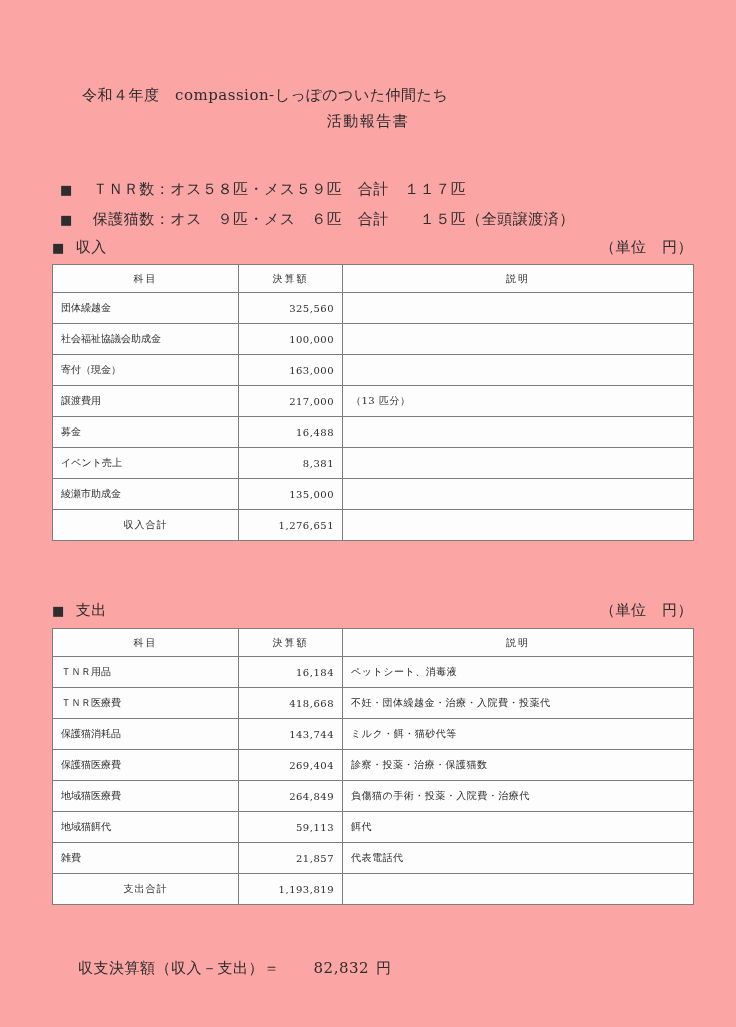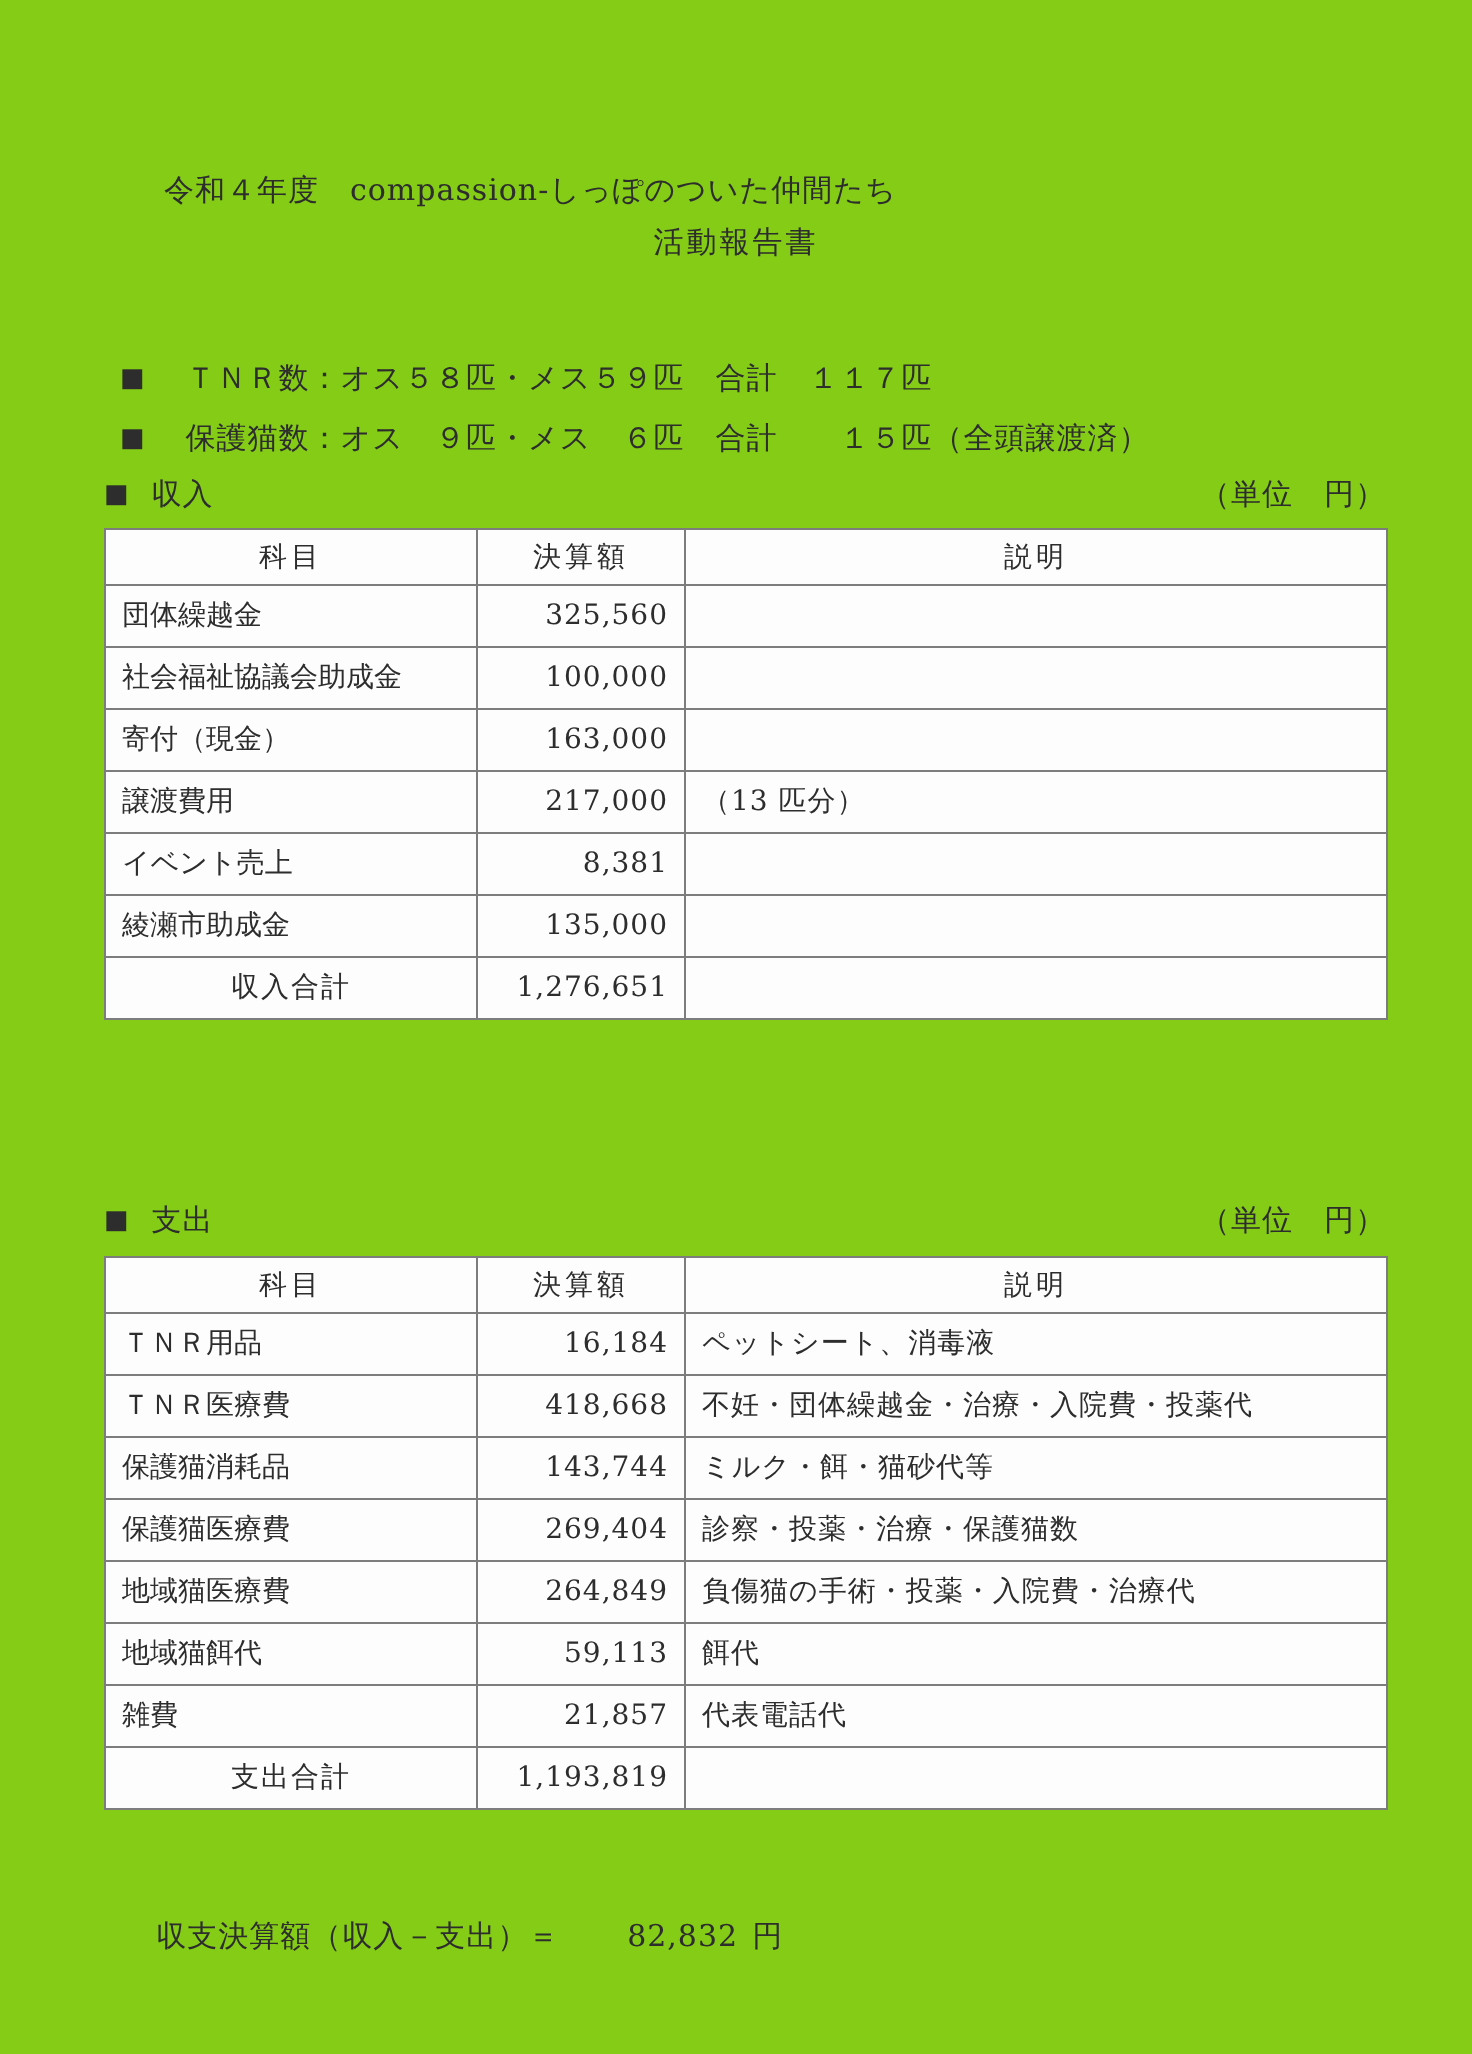--- a/index.html
+++ b/index.html
@@ -5,21 +5,21 @@
   html, body {
     margin: 0;
     padding: 0;
     background: #e9e9e9;
   }
   .page {
     position: relative;
     width: 736px;
     height: 1027px;
     margin: 0 auto;
-    background: #84cc16;
+    background: #fca5a5;
     overflow: hidden;
     font-family: "DejaVu Serif", "Liberation Serif", serif;
     color: #2d2d2d;
   }
   .year-line {
     position: absolute;
     left: 82px;
     top: 86px;
     font-size: 15px;
     letter-spacing: 0.5px;
@@ -74,21 +74,21 @@
   }
   .unit-label { white-space: pre; }
   .income-section { top: 238px; }
   .expense-section { top: 601px; }
   table.report-table {
     position: absolute;
     left: 52px;
     width: 641px;
     border-collapse: collapse;
     table-layout: fixed;
-    font-size: 14px;
+    font-size: 10px;
     background: #fdfdfd;
   }
   .income-table { top: 264px; }
   .expense-table { top: 628px; }
   table.report-table col.c-item   { width: 186px; }
   table.report-table col.c-amount { width: 104px; }
   table.report-table col.c-note   { width: 351px; }
   table.report-table th,
   table.report-table td {
     border: 1px solid #7d7d7d;
@@ -179,20 +179,25 @@
           <td class="cell-note"></td>
         </tr>
 
 
         <tr>
           <td class="cell-item">譲渡費用</td>
           <td class="cell-amount">217,000</td>
           <td class="cell-note">（13 匹分）</td>
         </tr>
 
+        <tr>
+          <td class="cell-item">募金</td>
+          <td class="cell-amount">16,488</td>
+          <td class="cell-note"></td>
+        </tr>
 
         <tr>
           <td class="cell-item">イベント売上</td>
           <td class="cell-amount">8,381</td>
           <td class="cell-note"></td>
         </tr>
 
         <tr>
           <td class="cell-item">綾瀬市助成金</td>
           <td class="cell-amount">135,000</td>

